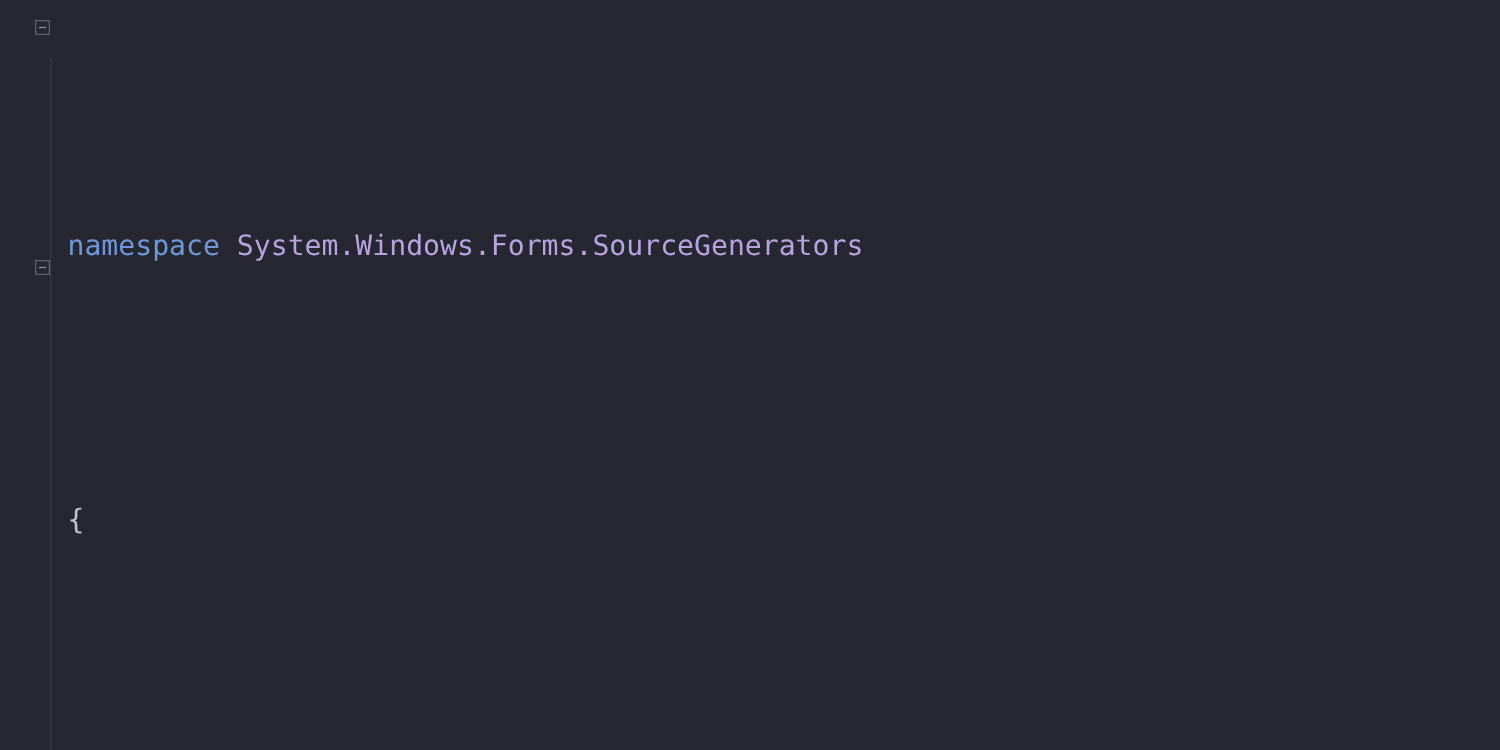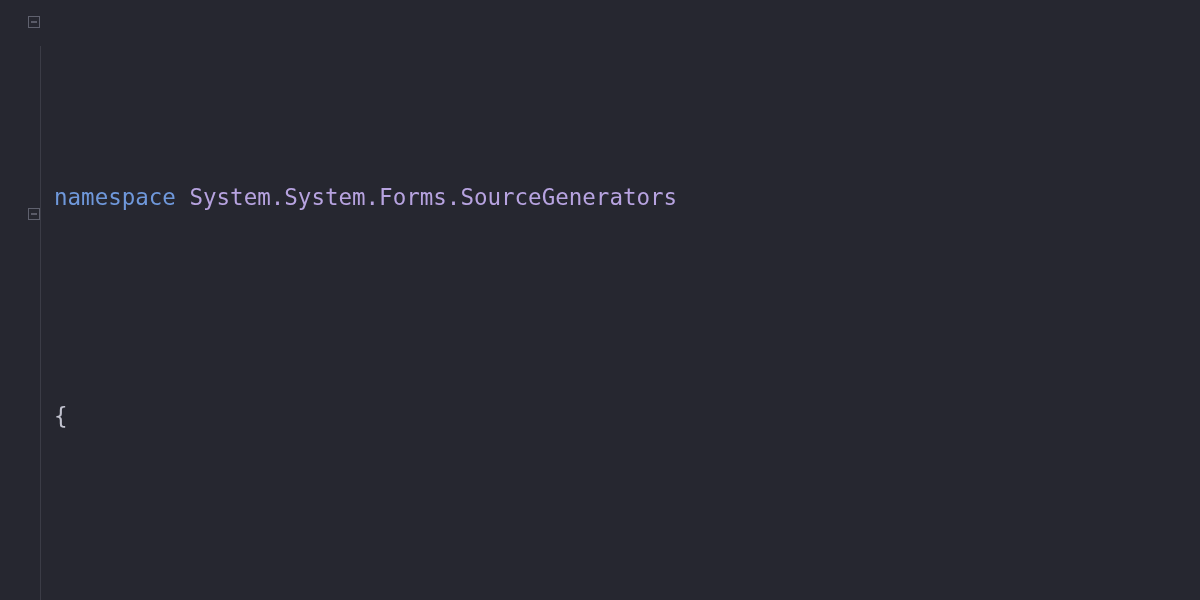--- a/index.html
+++ b/index.html
@@ -74,21 +74,21 @@
       <svg width="12" height="12" viewBox="0 0 12 12">
           <rect x="0.5" y="0.5" width="11" height="11" fill="none" stroke="#5f616e"></rect>
           <line x1="3" y1="6" x2="9" y2="6" stroke="#8e90a0"></line>
         </svg>
     </div>
   </div>
 
   <div class="code">
 
     
-    <div class="line"><span class="kw">namespace</span> <span class="nsname">System.System.Forms.SourceGenerators</span></div>
+    <div class="line"><span class="kw">namespace</span> <span class="nsname">System.Windows.Forms.SourceGenerators</span></div>
 
     
     <div class="line"><span class="brace">{</span></div>
 
     
     
 
     
     
 

